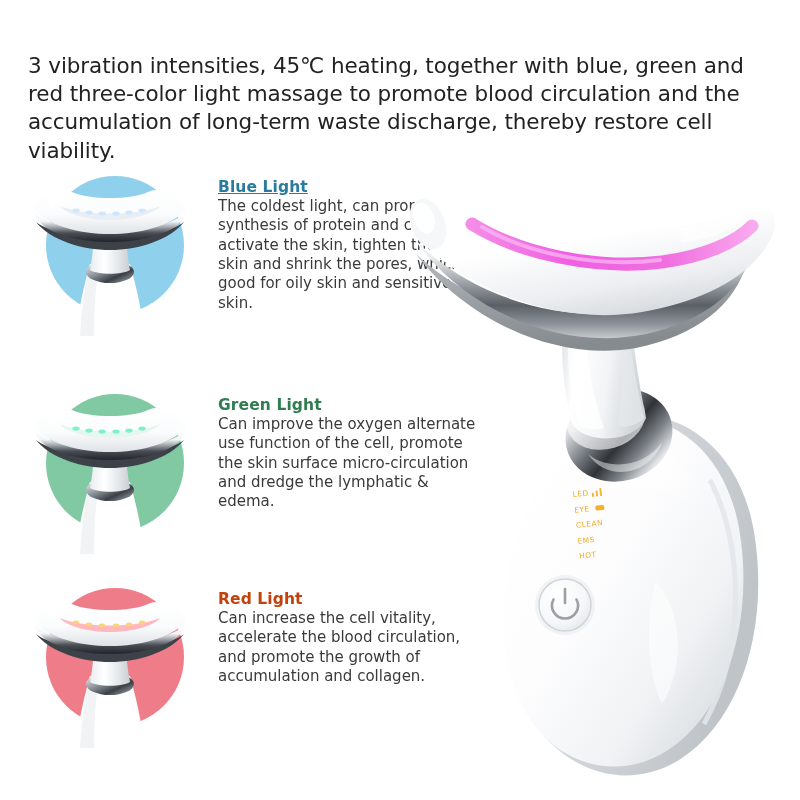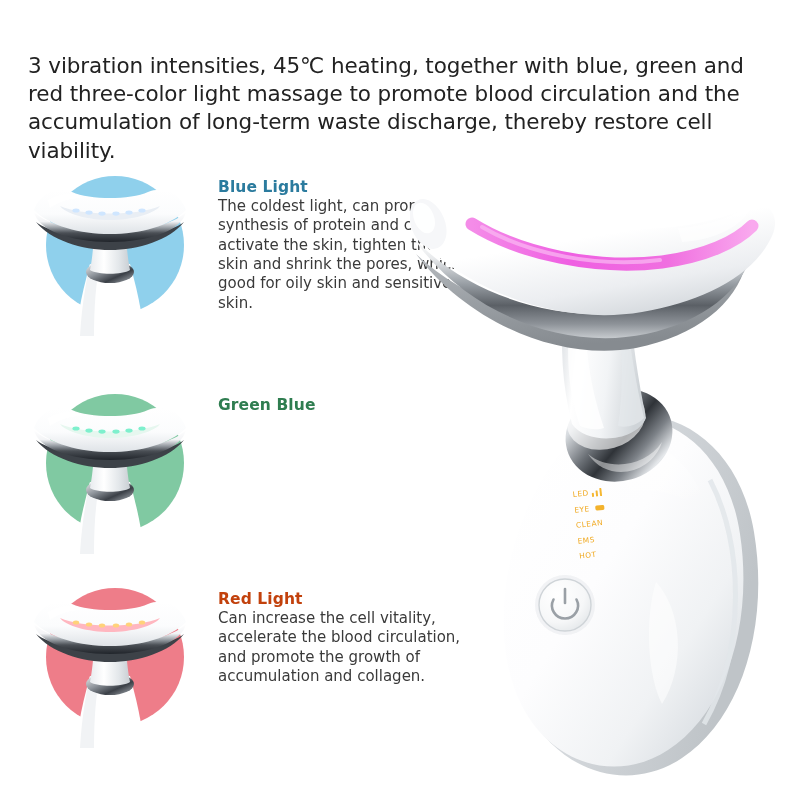--- a/index.html
+++ b/index.html
@@ -220,21 +220,21 @@
             <ellipse cx="82" cy="45.6" rx="3.6" ry="2.1" fill="#cfe6ff"></ellipse>
             <ellipse cx="96" cy="45.6" rx="3.6" ry="2.1" fill="#cfe6ff"></ellipse>
             <ellipse cx="109" cy="44.6" rx="3.6" ry="2.1" fill="#cfe6ff"></ellipse>
             <ellipse cx="122" cy="42.5" rx="3.6" ry="2.1" fill="#cfe6ff"></ellipse>
           </g>
 
           <path d="M28 32 C46 22, 60 26, 62 30 C50 30, 38 34, 30 40 Z" fill="#ffffff" opacity="0.9"></path>
         </svg>
       </div>
       <div class="feature-text">
-        <h3 class="feature-title t-blue" style="color: rgb(43, 123, 158);">Blue Light</h3>
+        <h3 class="feature-title t-blue" style="color: rgb(43, 123, 158); text-decoration: underline;">Blue Light</h3>
         <p class="feature-body">The coldest light, can promote the synthesis of protein and collagen, activate the skin, tighten the loose skin and shrink the pores, which is good for oily skin and sensitive skin.</p>
       </div>
     </div>
 
     <div class="feature feature-green">
       <div class="thumb">
         <div class="thumb-disc" style="background:#80c9a2"></div>
         <svg class="mini-device" viewBox="0 0 180 180">
           <defs>
             <linearGradient id="mChromeG" x1="0" y1="0" x2="0" y2="1">
@@ -276,21 +276,22 @@
             <ellipse cx="69" cy="44.6" rx="3.6" ry="2.1" fill="#7ef0cd"></ellipse>
             <ellipse cx="82" cy="45.6" rx="3.6" ry="2.1" fill="#7ef0cd"></ellipse>
             <ellipse cx="96" cy="45.6" rx="3.6" ry="2.1" fill="#7ef0cd"></ellipse>
             <ellipse cx="109" cy="44.6" rx="3.6" ry="2.1" fill="#7ef0cd"></ellipse>
             <ellipse cx="122" cy="42.5" rx="3.6" ry="2.1" fill="#7ef0cd"></ellipse>
           </g>
           <path d="M28 32 C46 22, 60 26, 62 30 C50 30, 38 34, 30 40 Z" fill="#ffffff" opacity="0.9"></path>
         </svg>
       </div>
       <div class="feature-text">
-        <h3 class="feature-title t-green" style="color: rgb(47, 125, 80);">Green Blue</h3>
+        <h3 class="feature-title t-green" style="color: rgb(47, 125, 80);">Green Light</h3>
+        <p class="feature-body">Can improve the oxygen alternate use function of the cell, promote the skin surface micro-circulation and dredge the lymphatic &amp; edema.</p>
       </div>
     </div>
 
     <div class="feature feature-red">
       <div class="thumb">
         <div class="thumb-disc" style="background:#ee7d89"></div>
         <svg class="mini-device" viewBox="0 0 180 180">
           <defs>
             <linearGradient id="mChromeR" x1="0" y1="0" x2="0" y2="1">
               <stop offset="0" stop-color="#ffffff"></stop>

